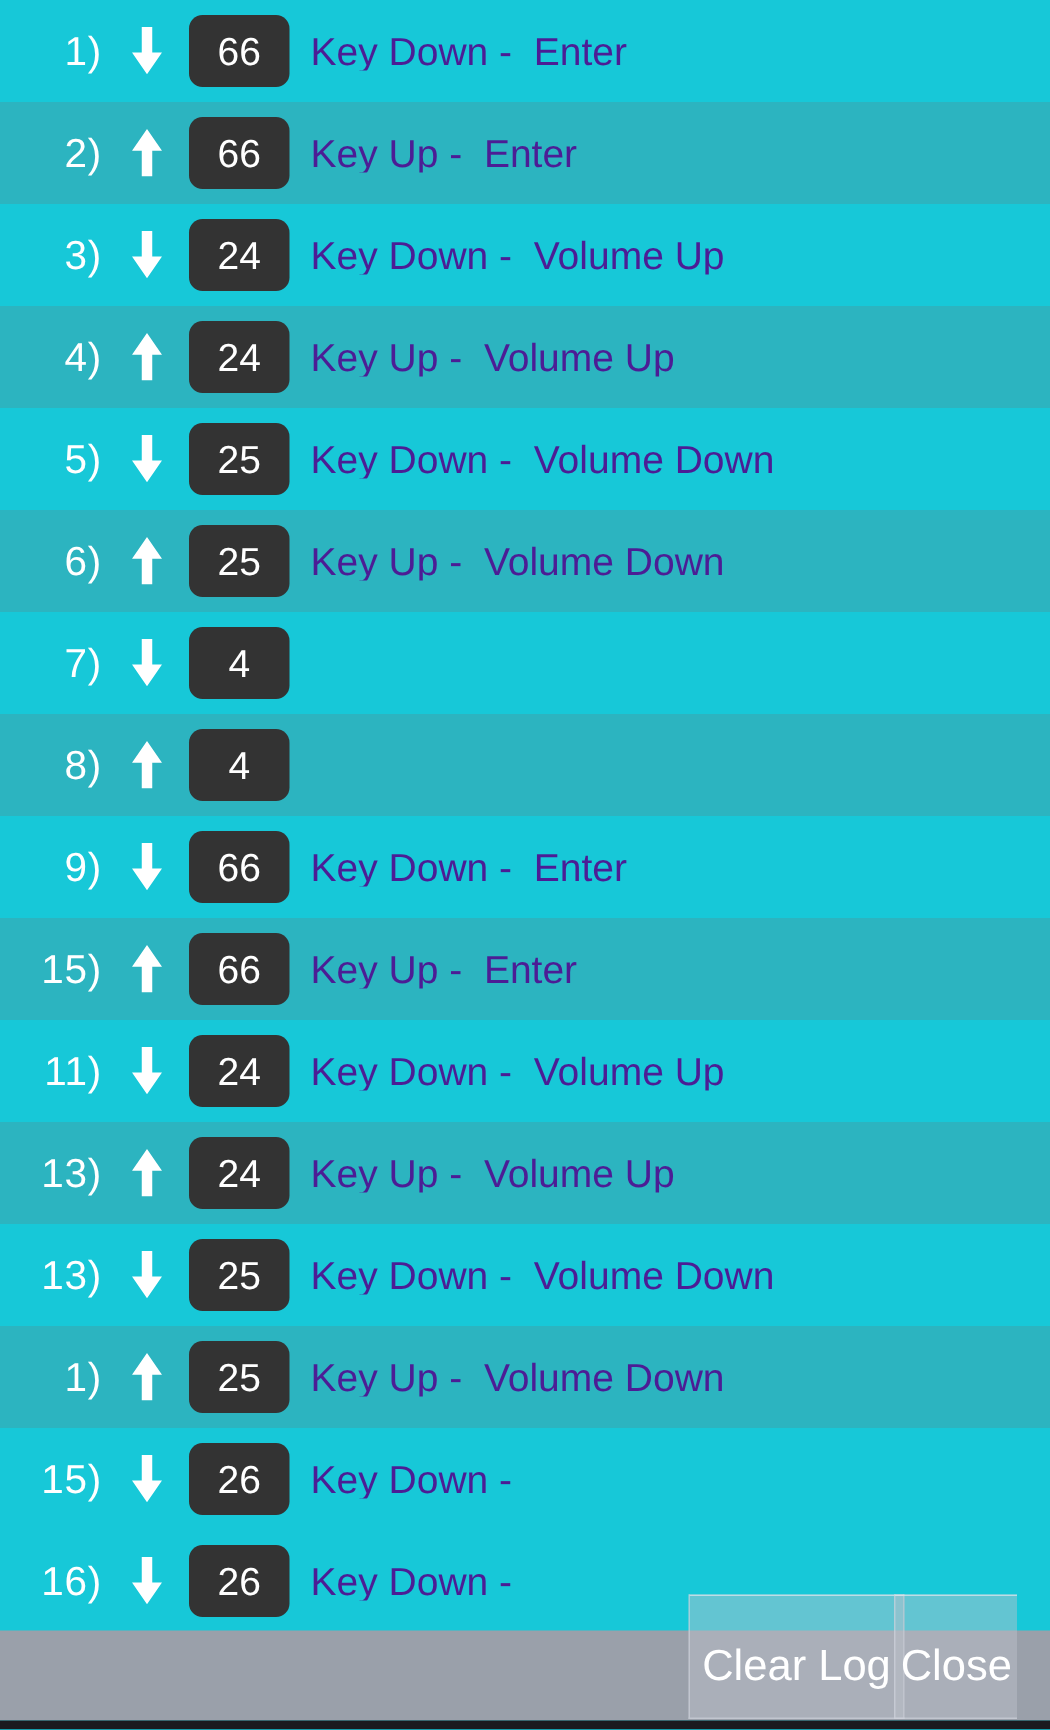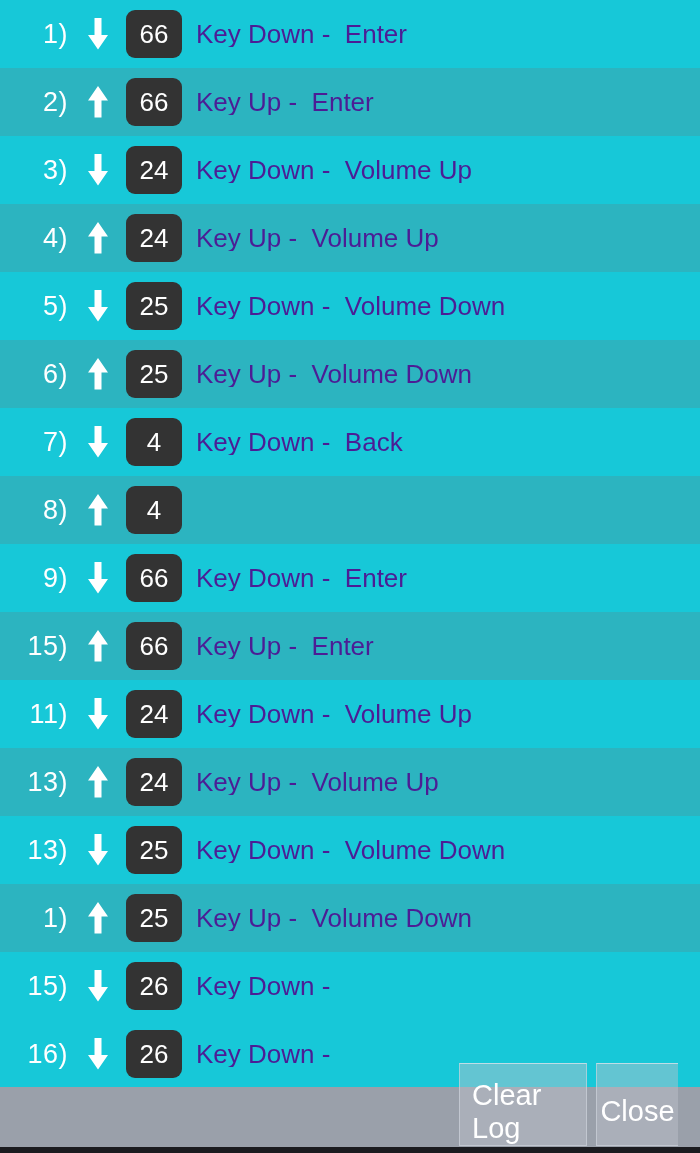--- a/index.html
+++ b/index.html
@@ -60,21 +60,21 @@
     width: 56px;
     flex: 0 0 56px;
     display: flex;
     align-items: center;
     justify-content: center;
   }
   .dir-arrow svg { display: block; }
 
   .code-badge {
     flex: 0 0 auto;
-    width: 56px;
+    width: 67px;
     height: 48px;
     background: #333333;
     border-radius: 9px;
     color: #ffffff;
     font-size: 26px;
     display: flex;
     align-items: center;
     justify-content: center;
     box-sizing: border-box;
   }
@@ -122,22 +122,21 @@
     font-size: 29px;
     display: flex;
     align-items: center;
     justify-content: center;
     padding-top: 14px;
     box-sizing: border-box;
     cursor: pointer;
   }
   #clear-log-button {
     left: 459px;
-    width: 128px;
-    padding-left: 12px;
+    width: 144px;
   }
   #close-button {
     left: 596px;
     width: 82px;
     border-right: none;
   }
 </style>
 </head>
 <body>
 
@@ -205,21 +204,20 @@
         <div class="row-text">Key Up -  Volume Down</div>
       </div>
       <div class="log-row odd">
         <div class="row-index">7)</div>
         <div class="dir-arrow">
           <svg width="26" height="34" viewBox="0 0 26 34" aria-hidden="true">
             <path d="M9.5 1 h7 v17 h6.5 L13 32.5 L3 18 h6.5 z" fill="#ffffff"></path>
           </svg>
         </div>
         <div class="code-badge">4</div>
-        <div class="row-text">Key Down -  Back</div>
       </div>
       <div class="log-row even">
         <div class="row-index">8)</div>
         <div class="dir-arrow">
           <svg width="26" height="34" viewBox="0 0 26 34" aria-hidden="true">
             <path d="M13 1 L23 15.5 h-6.5 V32.5 h-7 V15.5 H3 z" fill="#ffffff"></path>
           </svg>
         </div>
         <div class="code-badge">4</div>
       </div>

